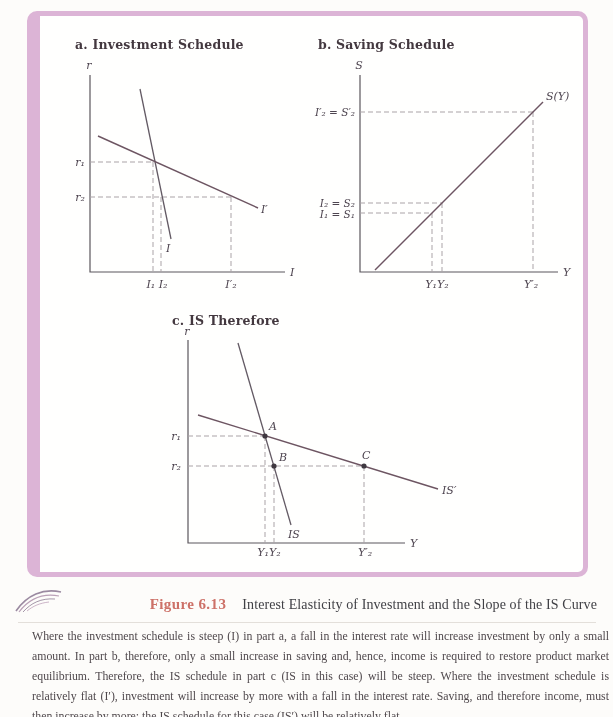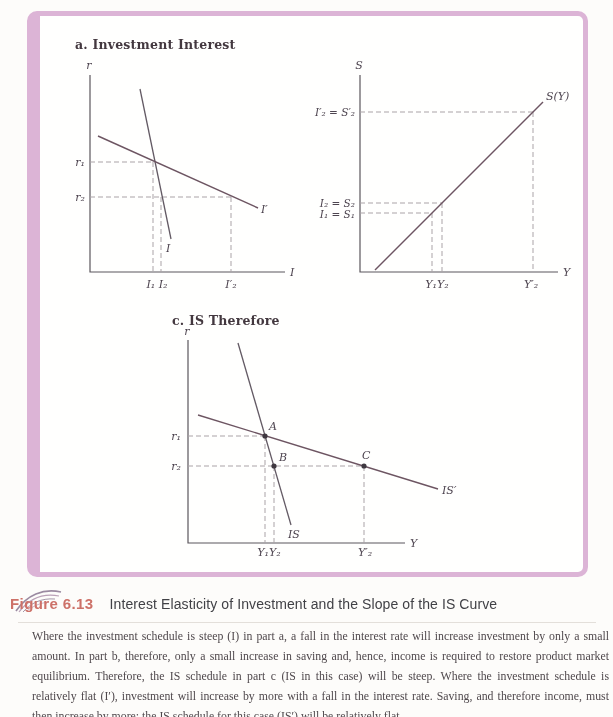--- a/index.html
+++ b/index.html
@@ -20,22 +20,22 @@
   }
   .diagram-svg{position:absolute;left:0;top:0;width:613px;height:717px;}
   .lbl{font:italic 11px "DejaVu Serif", serif;fill:#4e4550;}
   .lbl-sm{font:italic 10.5px "DejaVu Serif", serif;fill:#4e4550;}
   .axis{stroke:#5b565c;stroke-width:1.2;fill:none;}
   .curve{stroke:#6d5562;stroke-width:1.4;fill:none;}
   .curve2{stroke:#635a64;stroke-width:1.3;fill:none;}
   .dash{stroke:#aaa3a7;stroke-width:1;fill:none;stroke-dasharray:5 3;}
   .dot{fill:#3f3840;}
   .caption{
-    position:absolute;left:10px;top:595px;width:575px;
-    font-family:Liberation Sans, sans-serif;white-space:nowrap;
+    position:absolute;left:22px;top:595px;width:575px;
+    font-family:Liberation Serif, serif;white-space:nowrap;text-align:right;
   }
   .fig-label{font-size:15px;font-weight:bold;color:#cd7168;letter-spacing:.4px;}
   .fig-title{font-size:14px;color:#414146;margin-left:16px;letter-spacing:.1px;}
   .caption-rule{
     position:absolute;left:18px;top:622px;width:578px;height:1px;
     background:#e3dfda;
   }
   .body-text{
     position:absolute;left:32px;top:626px;width:577px;
     font-family:"Liberation Serif", serif;font-size:11.8px;line-height:20px;
@@ -43,21 +43,22 @@
   }
   .flourish{position:absolute;left:13px;top:585px;width:52px;height:30px;}
 </style>
 </head>
 <body>
 
 <div class="page">
 
   <div class="figure-box"></div>
 
-  <div class="panel-title" style="left:75px;top:37px;">a. Investment Interest</div>
+  <div class="panel-title" style="left:75px;top:37px;">a. Investment Schedule</div>
+  <div class="panel-title" style="left:318px;top:37px;">b. Saving Schedule</div>
   <div class="panel-title" style="left:172px;top:313px;">c. IS Therefore</div>
 
   <svg class="diagram-svg" viewBox="0 0 613 717">
 
     <g>
       <path class="axis" d="M90,75 V272 H285"></path>
       <text class="lbl" x="89" y="69" text-anchor="middle">r</text>
       <text class="lbl" x="290" y="276" text-anchor="start">I</text>
 
       <line class="dash" x1="90" y1="162" x2="153" y2="162"></line>

